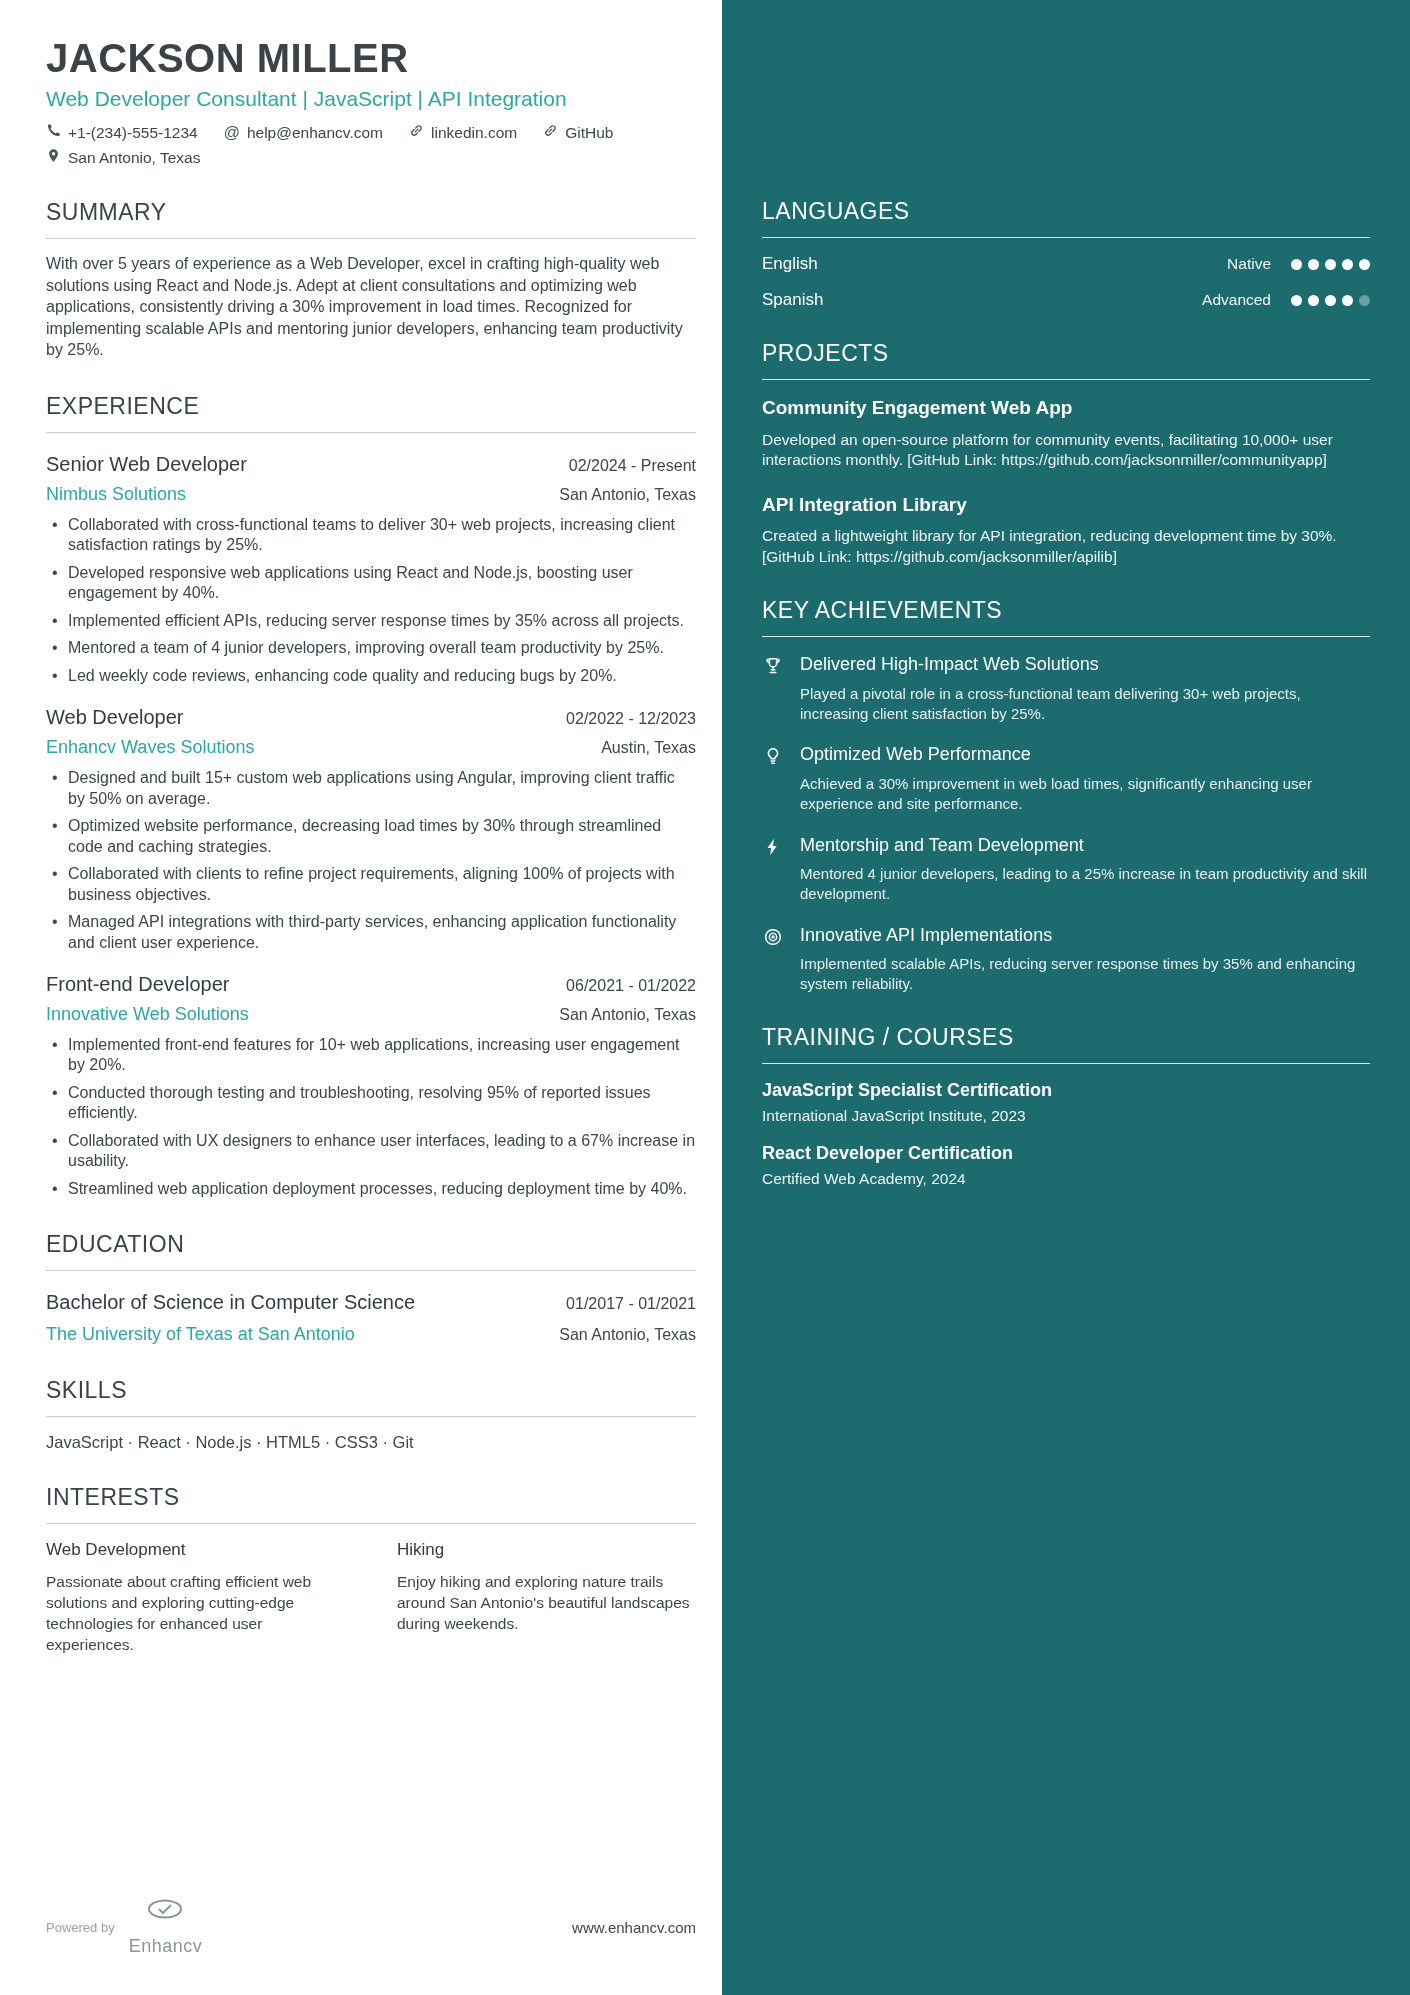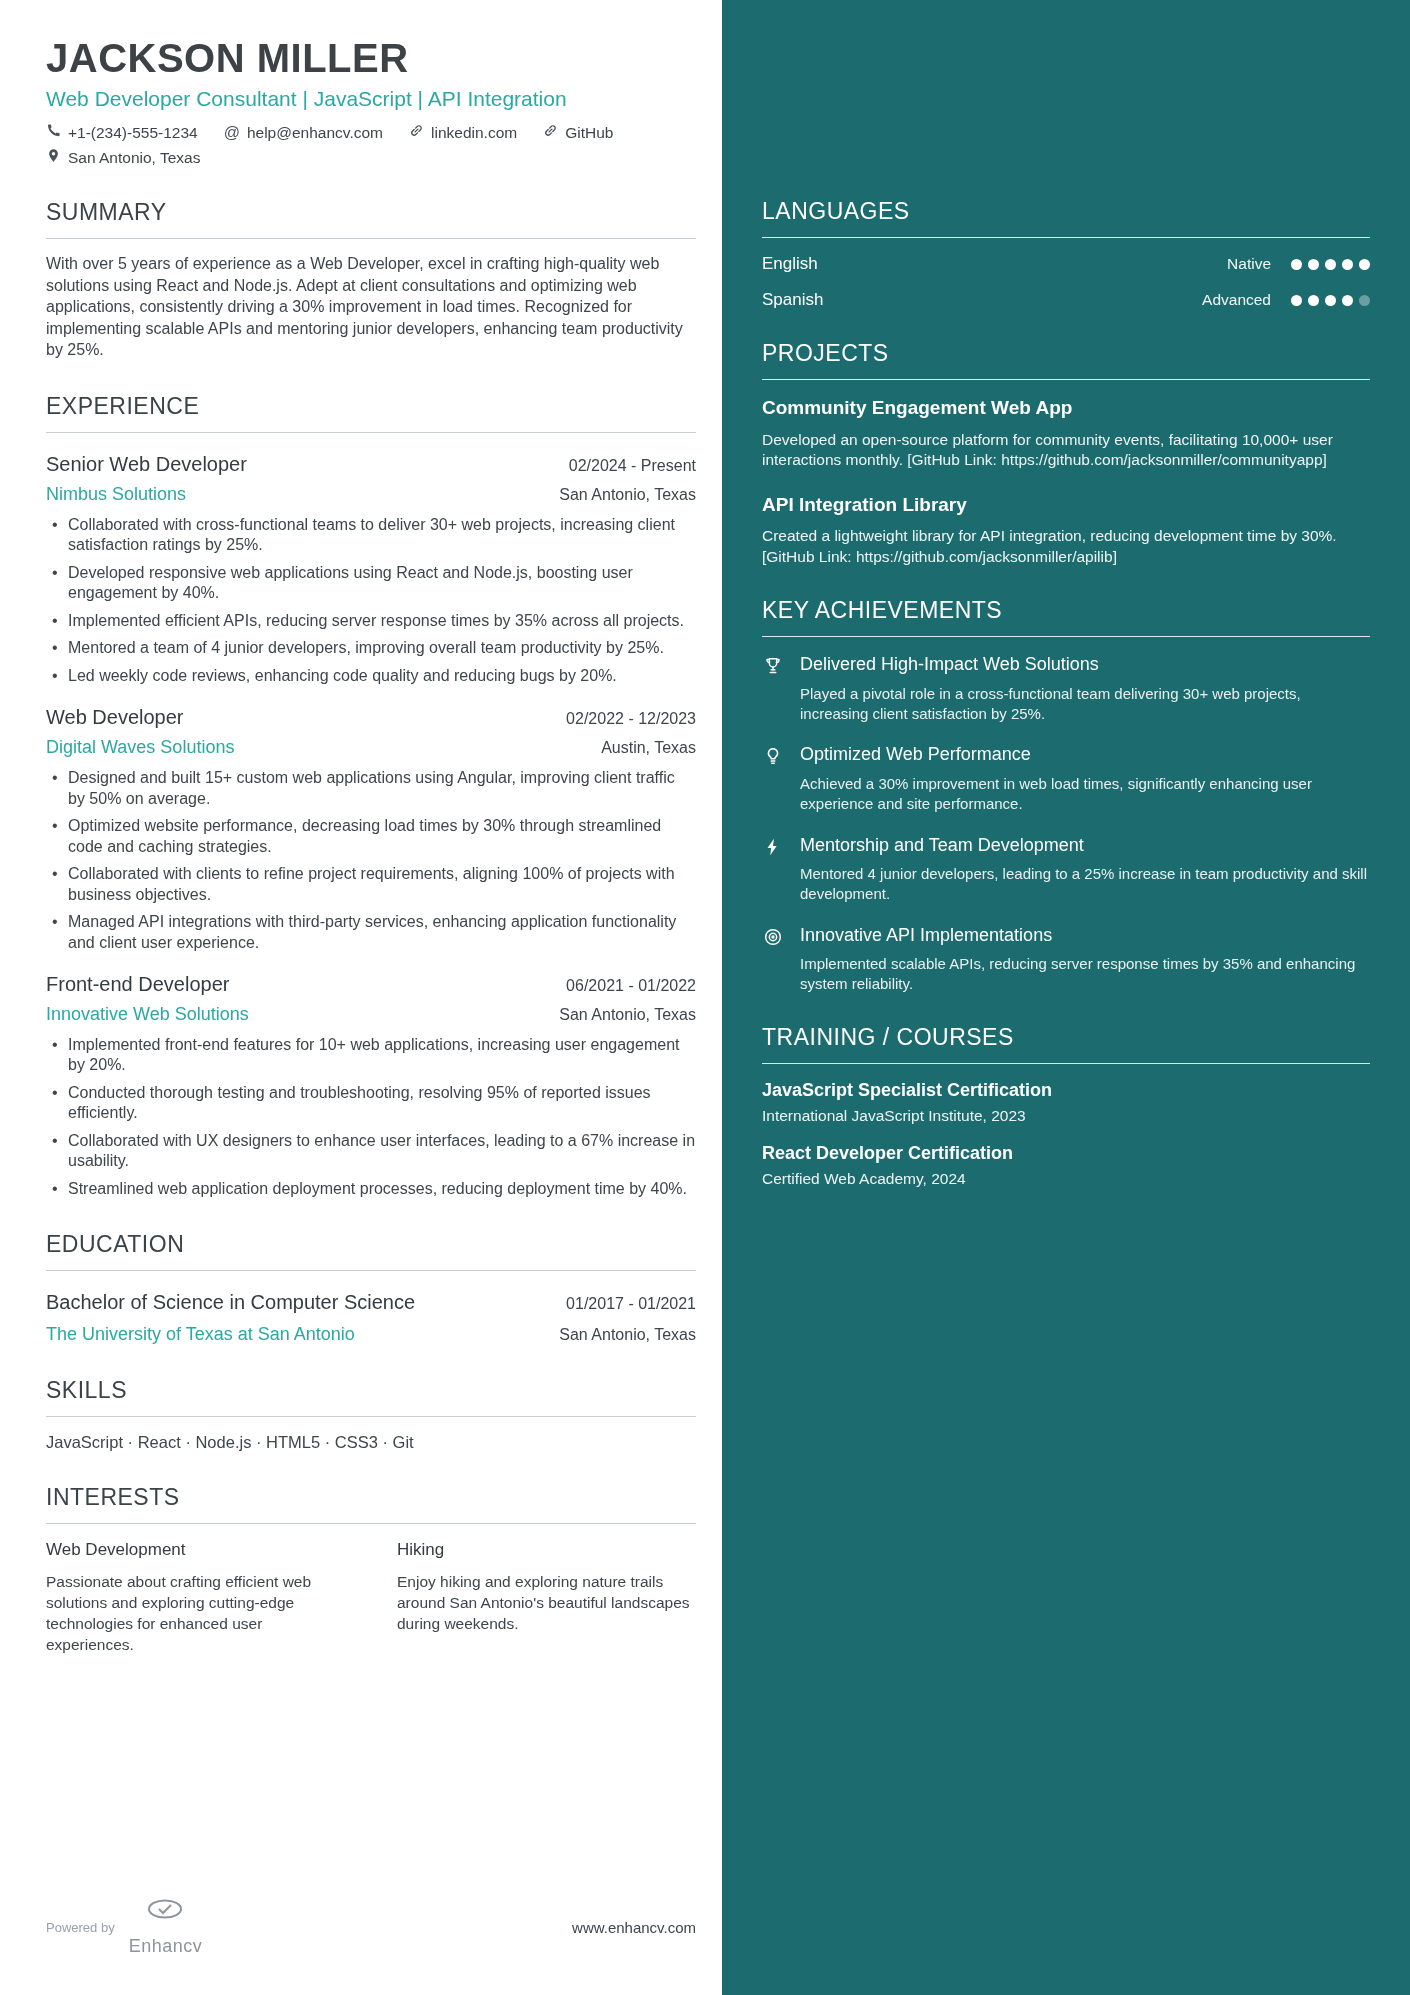--- a/index.html
+++ b/index.html
@@ -273,21 +273,21 @@
         <li>Led weekly code reviews, enhancing code quality and reducing bugs by 20%.</li>
       </ul>
     </div>
 
     <div class="job">
       <div class="row">
         <span class="position">Web Developer</span>
         <span class="dates">02/2022 - 12/2023</span>
       </div>
       <div class="row company-row">
-        <span class="company">Digital Waves Solutions</span>
+        <span class="company">Enhancv Waves Solutions</span>
         <span class="loc">Austin, Texas</span>
       </div>
       <ul class="bullets">
         <li>Designed and built 15+ custom web applications using Angular, improving client traffic by 50% on average.</li>
         <li>Optimized website performance, decreasing load times by 30% through streamlined code and caching strategies.</li>
         <li>Collaborated with clients to refine project requirements, aligning 100% of projects with business objectives.</li>
         <li>Managed API integrations with third-party services, enhancing application functionality and client user experience.</li>
       </ul>
     </div>
 

